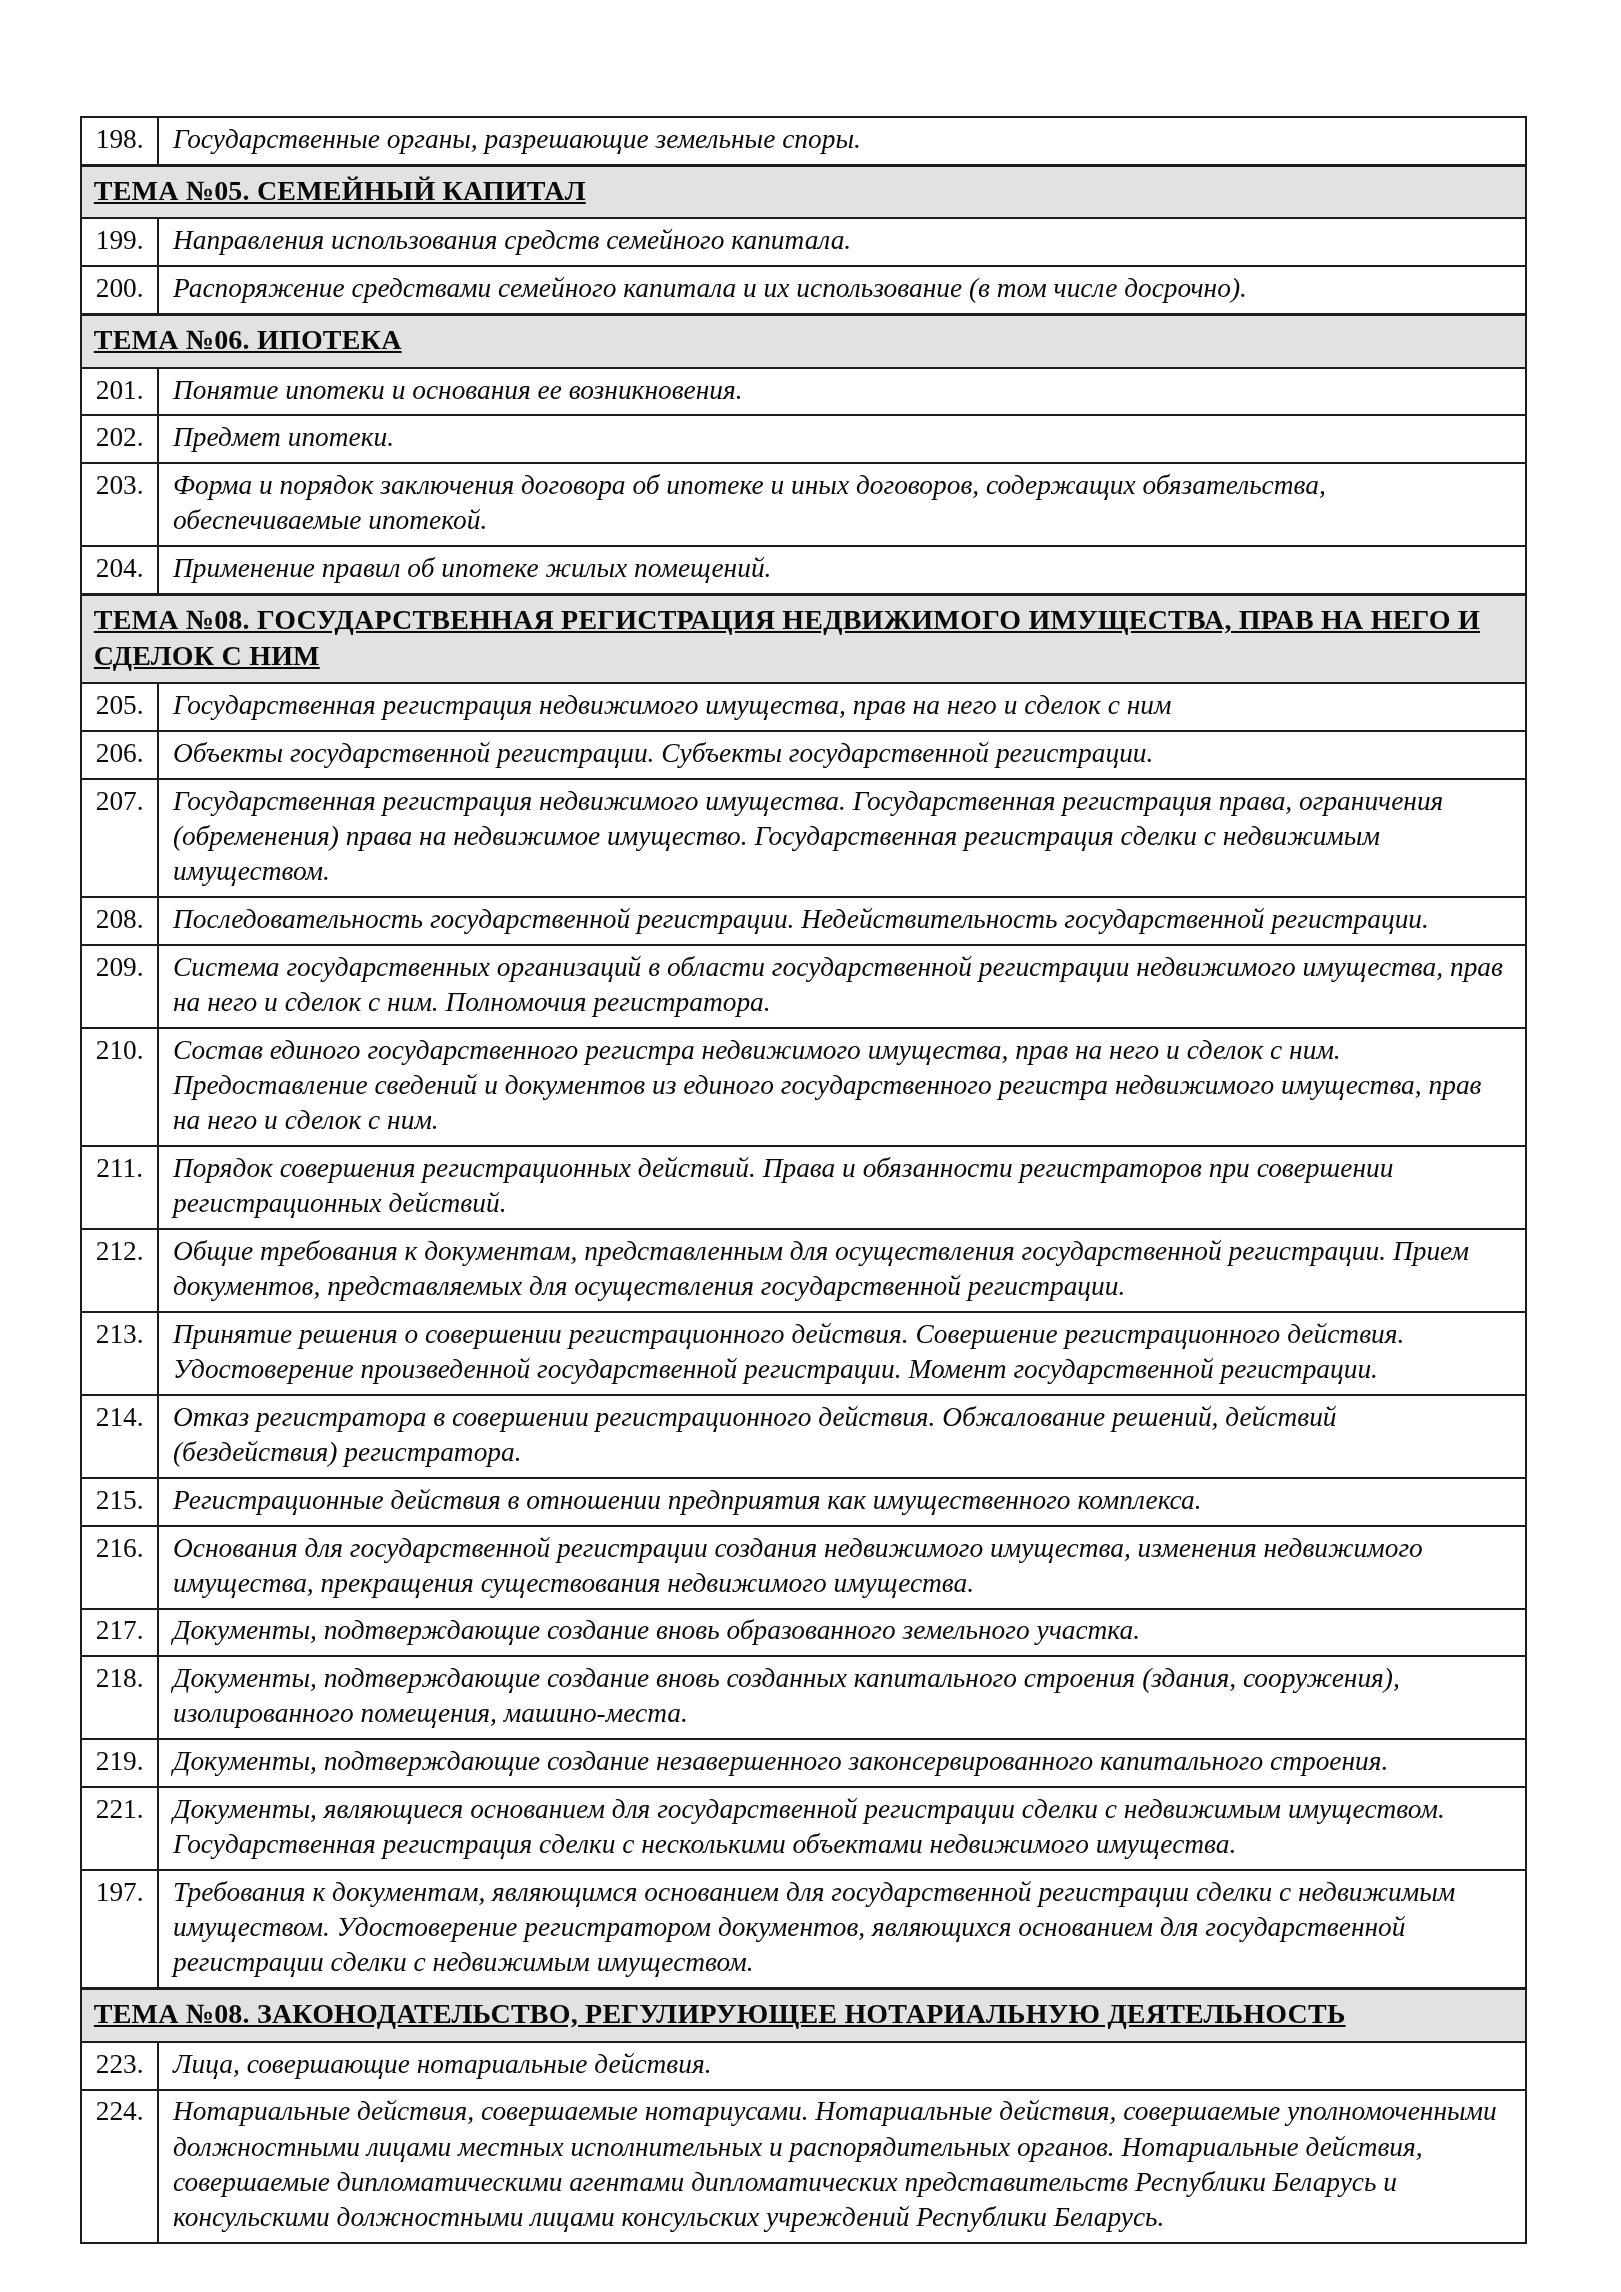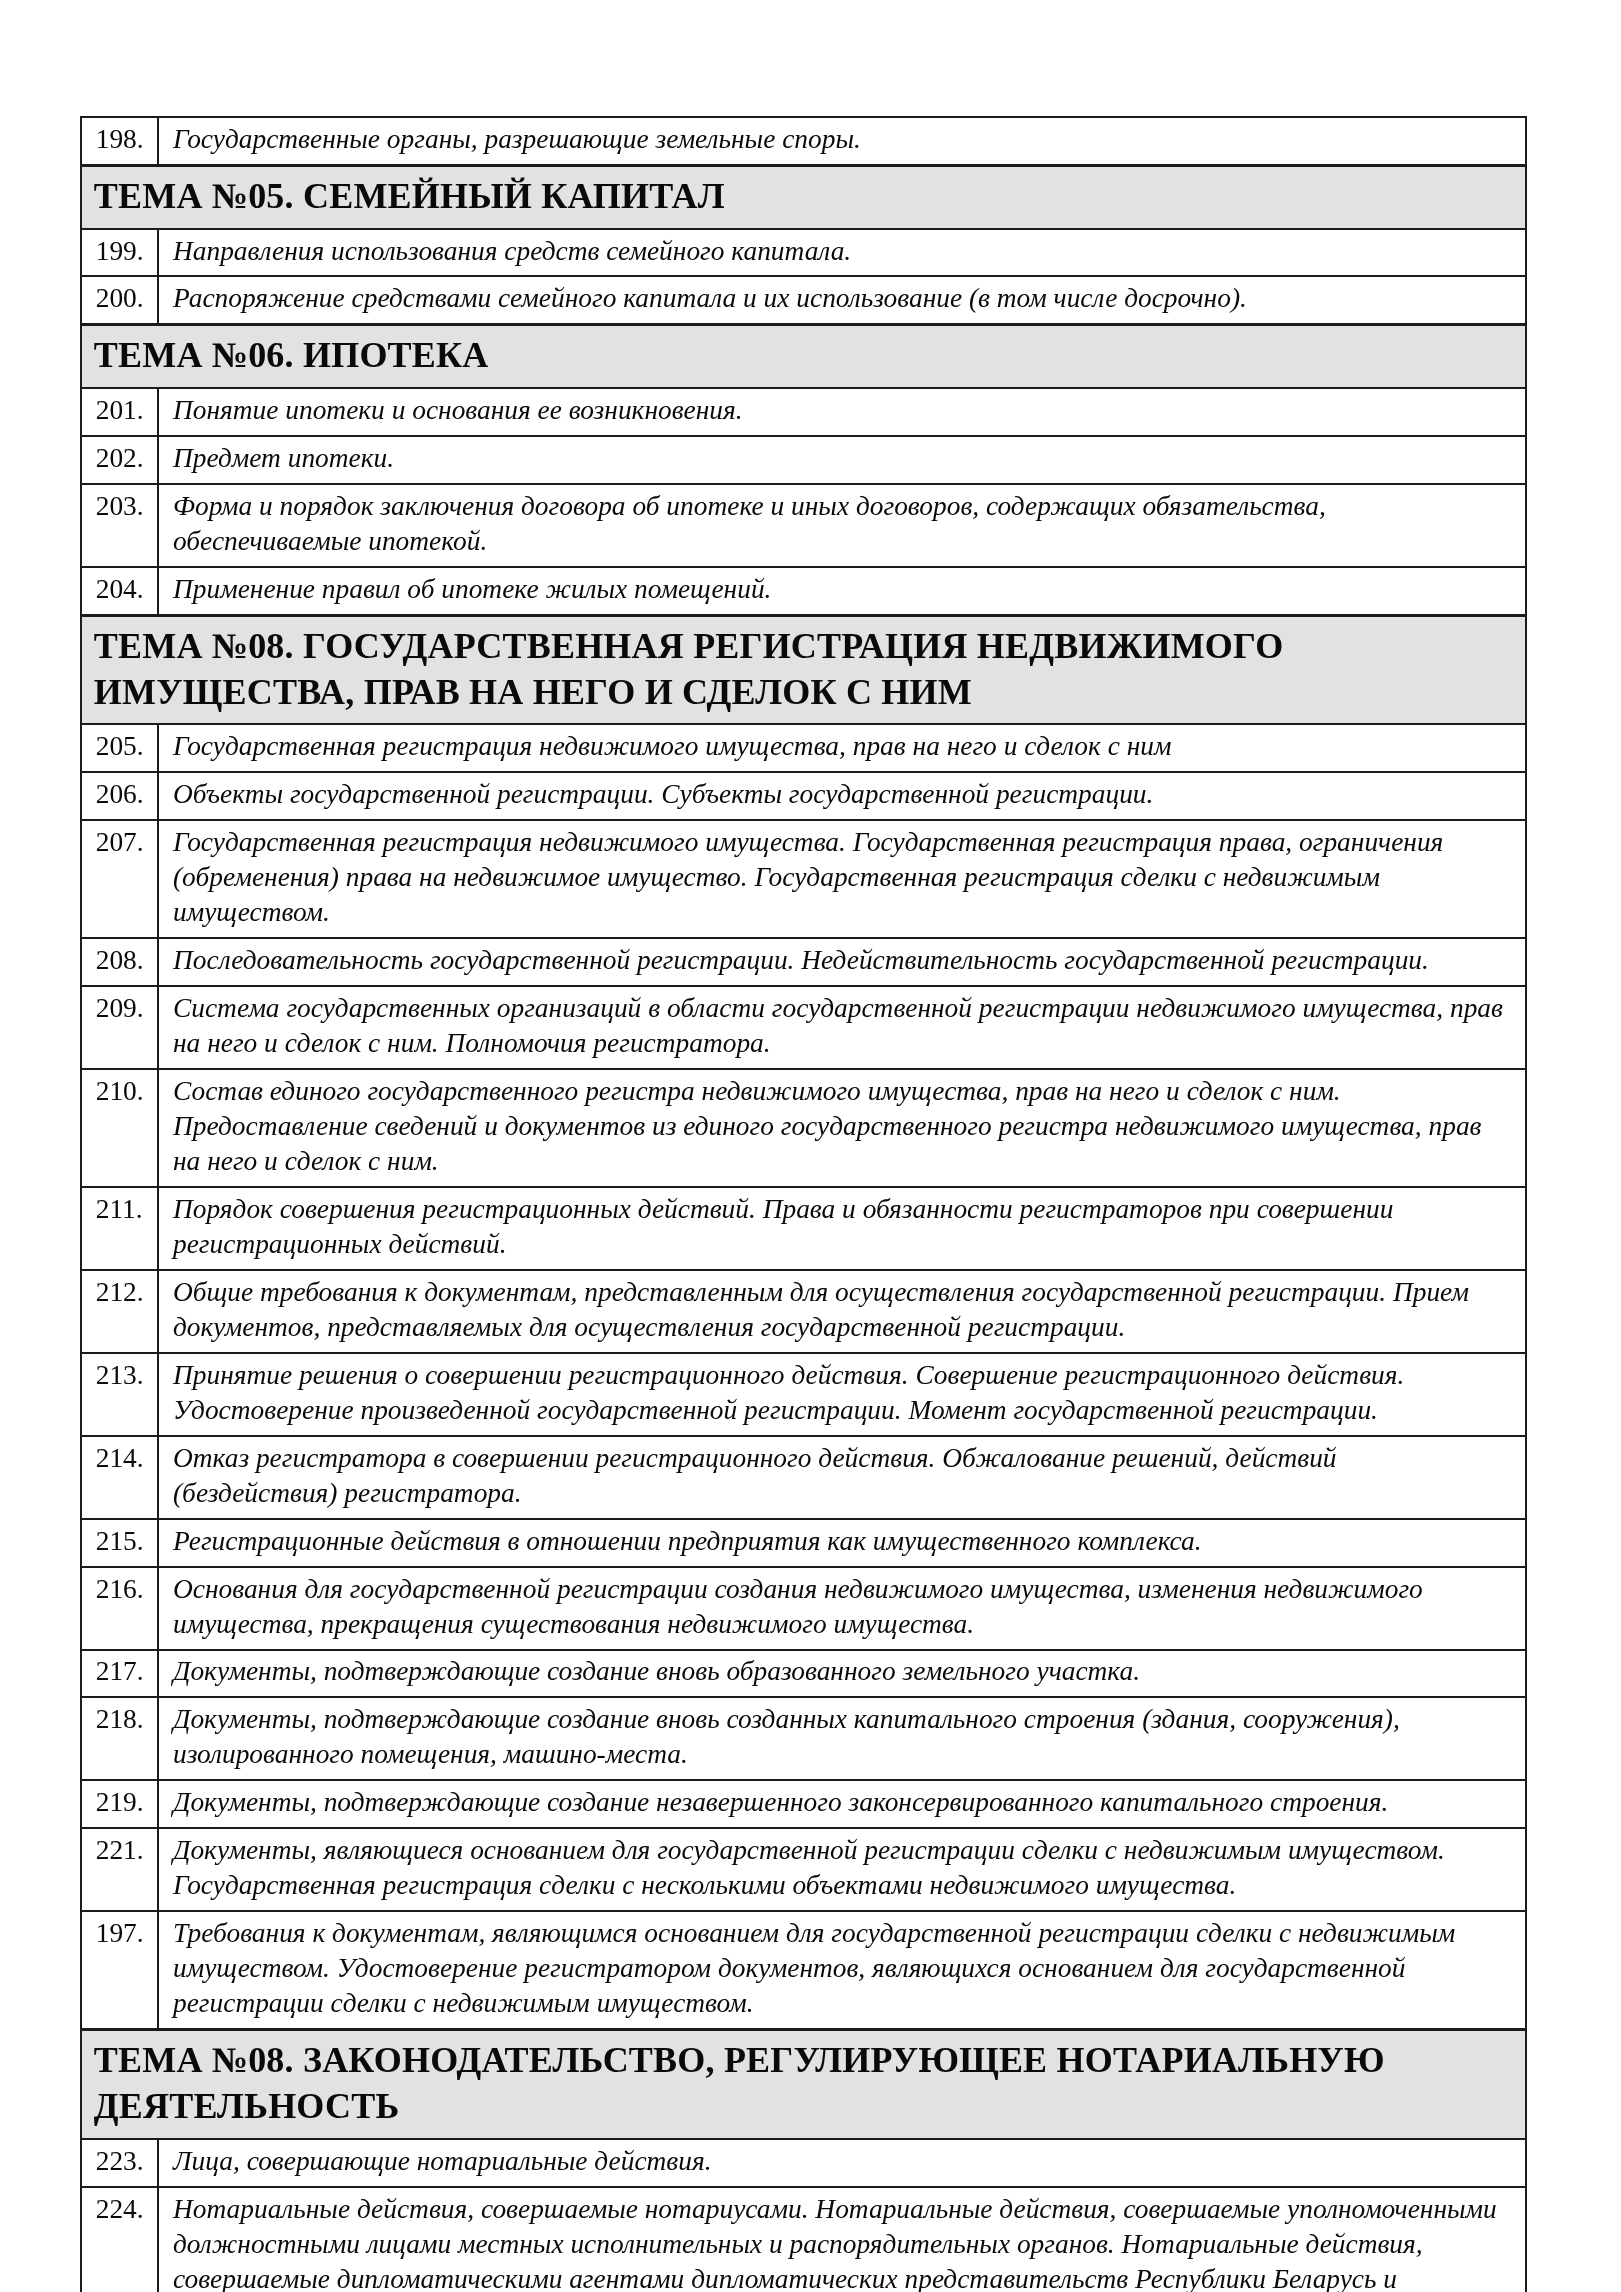--- a/index.html
+++ b/index.html
@@ -30,34 +30,35 @@
     font-size:27.4px;
     line-height:1.28;
   }
   table.topics td{
     border:2px solid var(--border-color);
     vertical-align:top;
     padding:3.9px 13.7px 6.9px 13.7px;
   }
   td.num{
     width:74px;
-    text-align:left;
+    text-align:center;
     padding-left:3.9px;
     padding-right:9.8px;
     white-space:nowrap;
     margin-left:45px;
   }
   tr.section td{
     background:var(--header-bg);
     font-weight:bold;
-    font-size:36px;
+    font-size:28px;
     border-top-width:3.9px;
     border-bottom-width:2.9px;
     padding:5.9px 13.7px 8.8px 11.8px;
     letter-spacing:0.2px;
+    text-decoration:underline;
   }
   tr.item td.text{
     padding-right:22px;
     font-style:italic;
   }
 </style>
 </head>
 <body>
 
 <div class="page">

